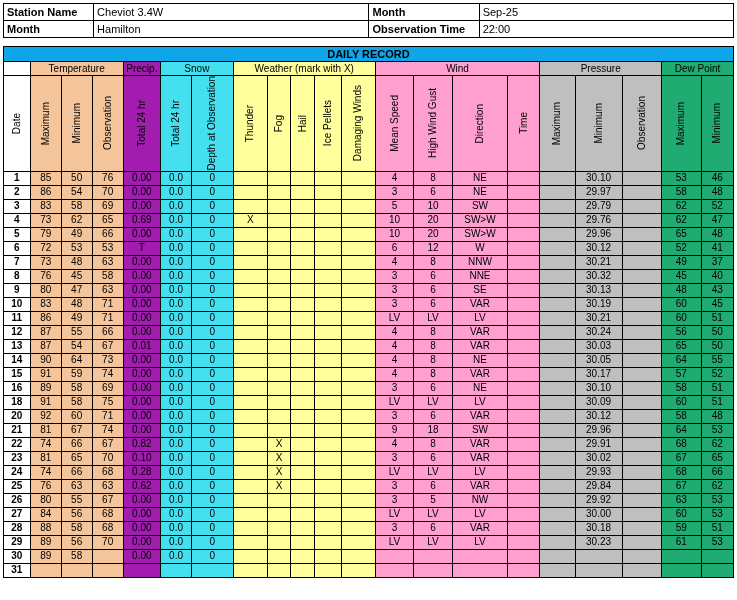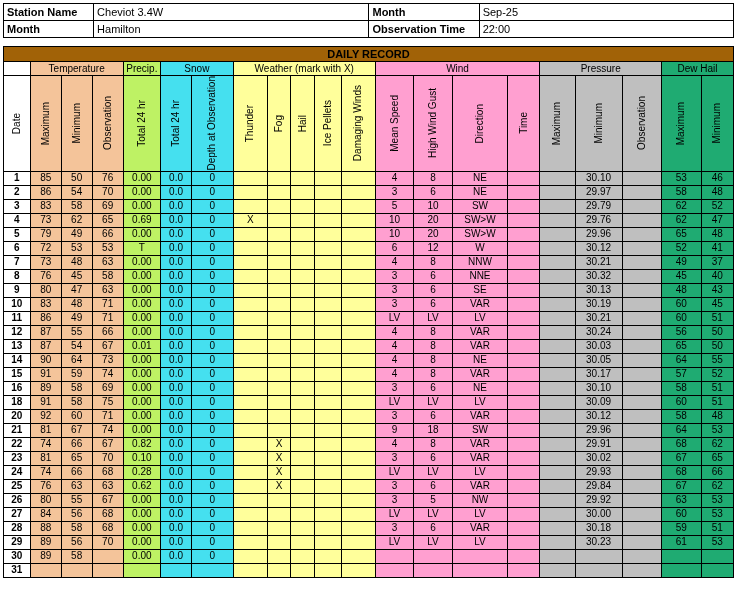--- a/index.html
+++ b/index.html
@@ -14,37 +14,37 @@
   #hdr table{width:100%;table-layout:fixed;}
   #hdr td{height:16px;font-size:11px;font-family:"Liberation Sans", sans-serif;}
   .hlabel{font-weight:bold;padding-left:3px;}
   .hval{padding-left:3px;}
 
   
   #rec{position:absolute;left:3px;top:46px;width:731px;}
   #rec table{width:731px;table-layout:fixed;font-size:10px;}
   #rec td{text-align:center;vertical-align:middle;line-height:1;}
 
-  .title{height:14px;font-weight:bold;font-size:11px;background:#a16207;}
+  .title{height:14px;font-weight:bold;font-size:11px;background:#0ea5e9;}
   .grp{height:13px;font-size:10px;margin-top:46px;}
   .vert{height:88px;}
   .vert div{
     writing-mode:vertical-rl;
     transform:rotate(180deg);
     white-space:nowrap;
     font-size:10px;
     margin:0 auto;
   }
   .vert.two div{line-height:1.05;}
   .datarow td{height:13px;}
   .num{font-size:10px;}
 
   
   .c-temp{background:#f4c49a;}
-  .c-precip{background:#bef264;}
+  .c-precip{background:#a21caf;}
   .c-snow{background:#45e0ef;}
   .c-wx{background:#ffff9b;}
   .c-wind{background:#ff9fd0;}
   .c-pres{background:#bfbfbf;}
   .c-dew{background:#1fab72;}
   .c-white{background:#ffffff;}
   .c-date{background:#ffffff;}
   .bold{font-weight:bold;}
 </style>
 </head>
@@ -109,21 +109,21 @@
       </tr>
 
       <tr>
         <td class="grp c-white"></td>
         <td class="grp c-temp" colspan="3">Temperature</td>
         <td class="grp c-precip">Precip.</td>
         <td class="grp c-snow" colspan="2">Snow</td>
         <td class="grp c-wx" colspan="5">Weather (mark with X)</td>
         <td class="grp c-wind" colspan="4">Wind</td>
         <td class="grp c-pres" colspan="3">Pressure</td>
-        <td class="grp c-dew" colspan="2">Dew Hail</td>
+        <td class="grp c-dew" colspan="2">Dew Point</td>
       </tr>
 
       <tr>
         <td class="vert c-date">
               <div>Date</div>
             </td>
         <td class="vert c-temp">
               <div>Maximum</div>
             </td>
         <td class="vert c-temp">

